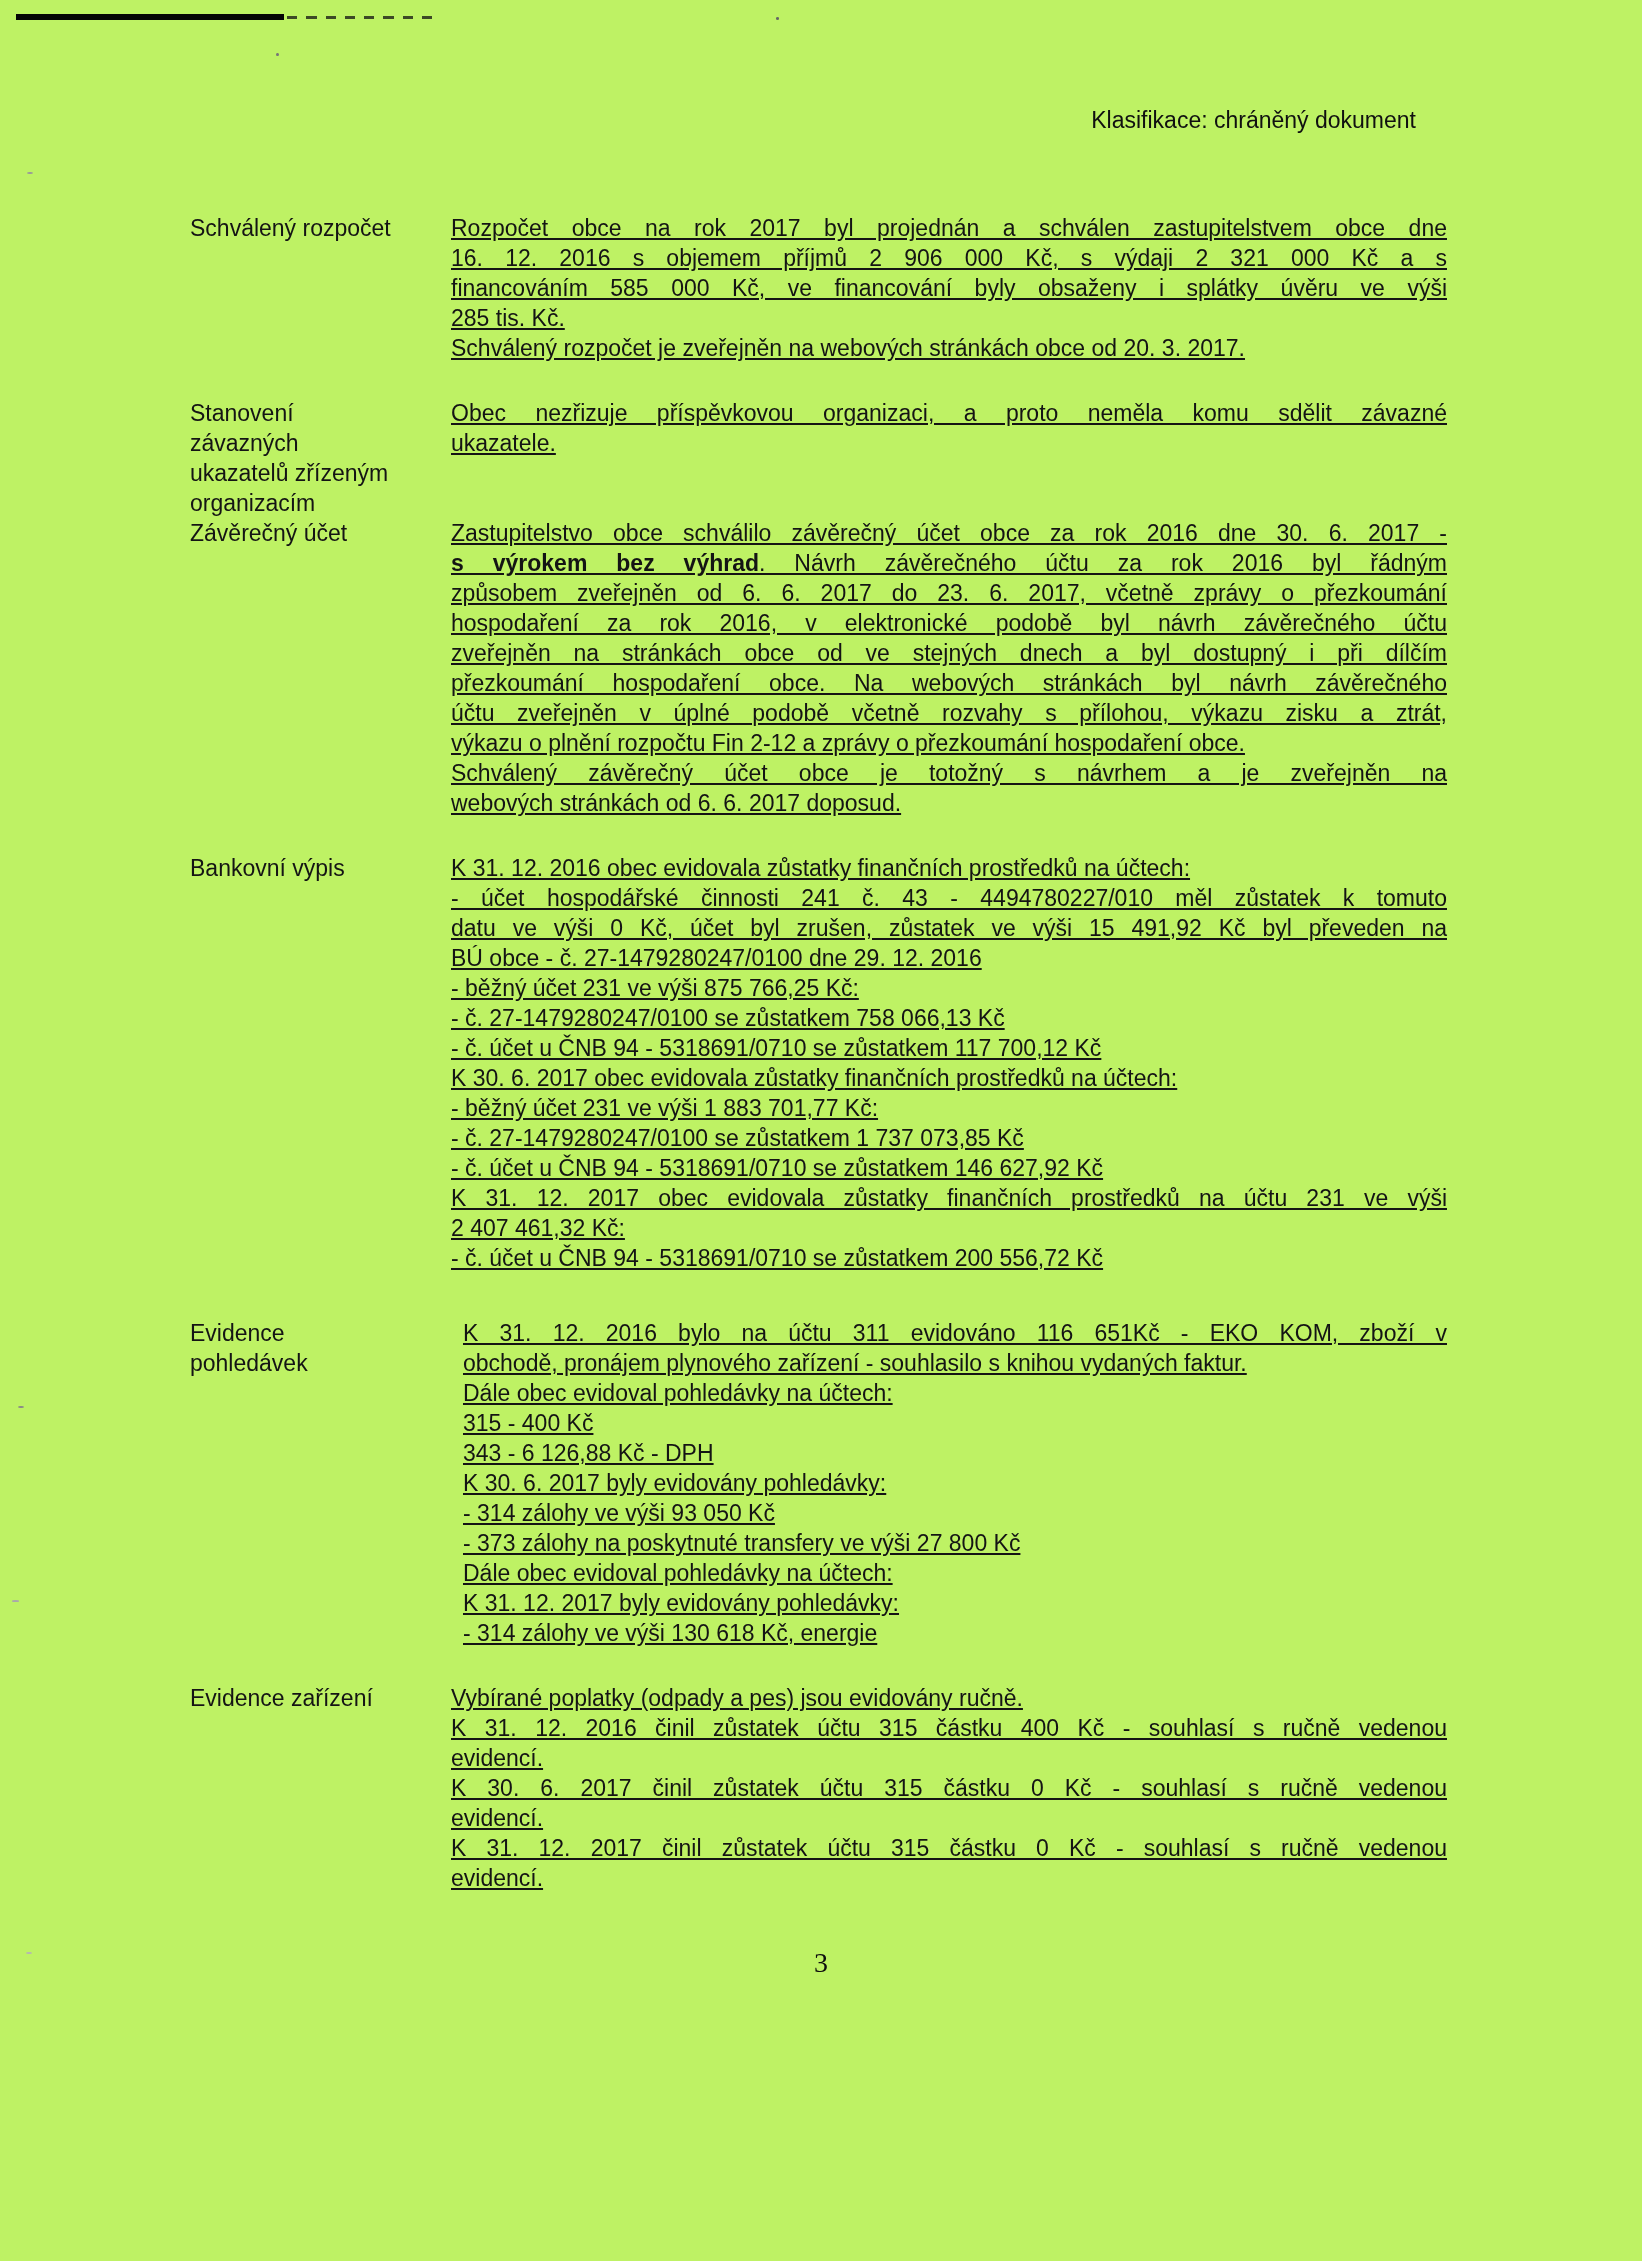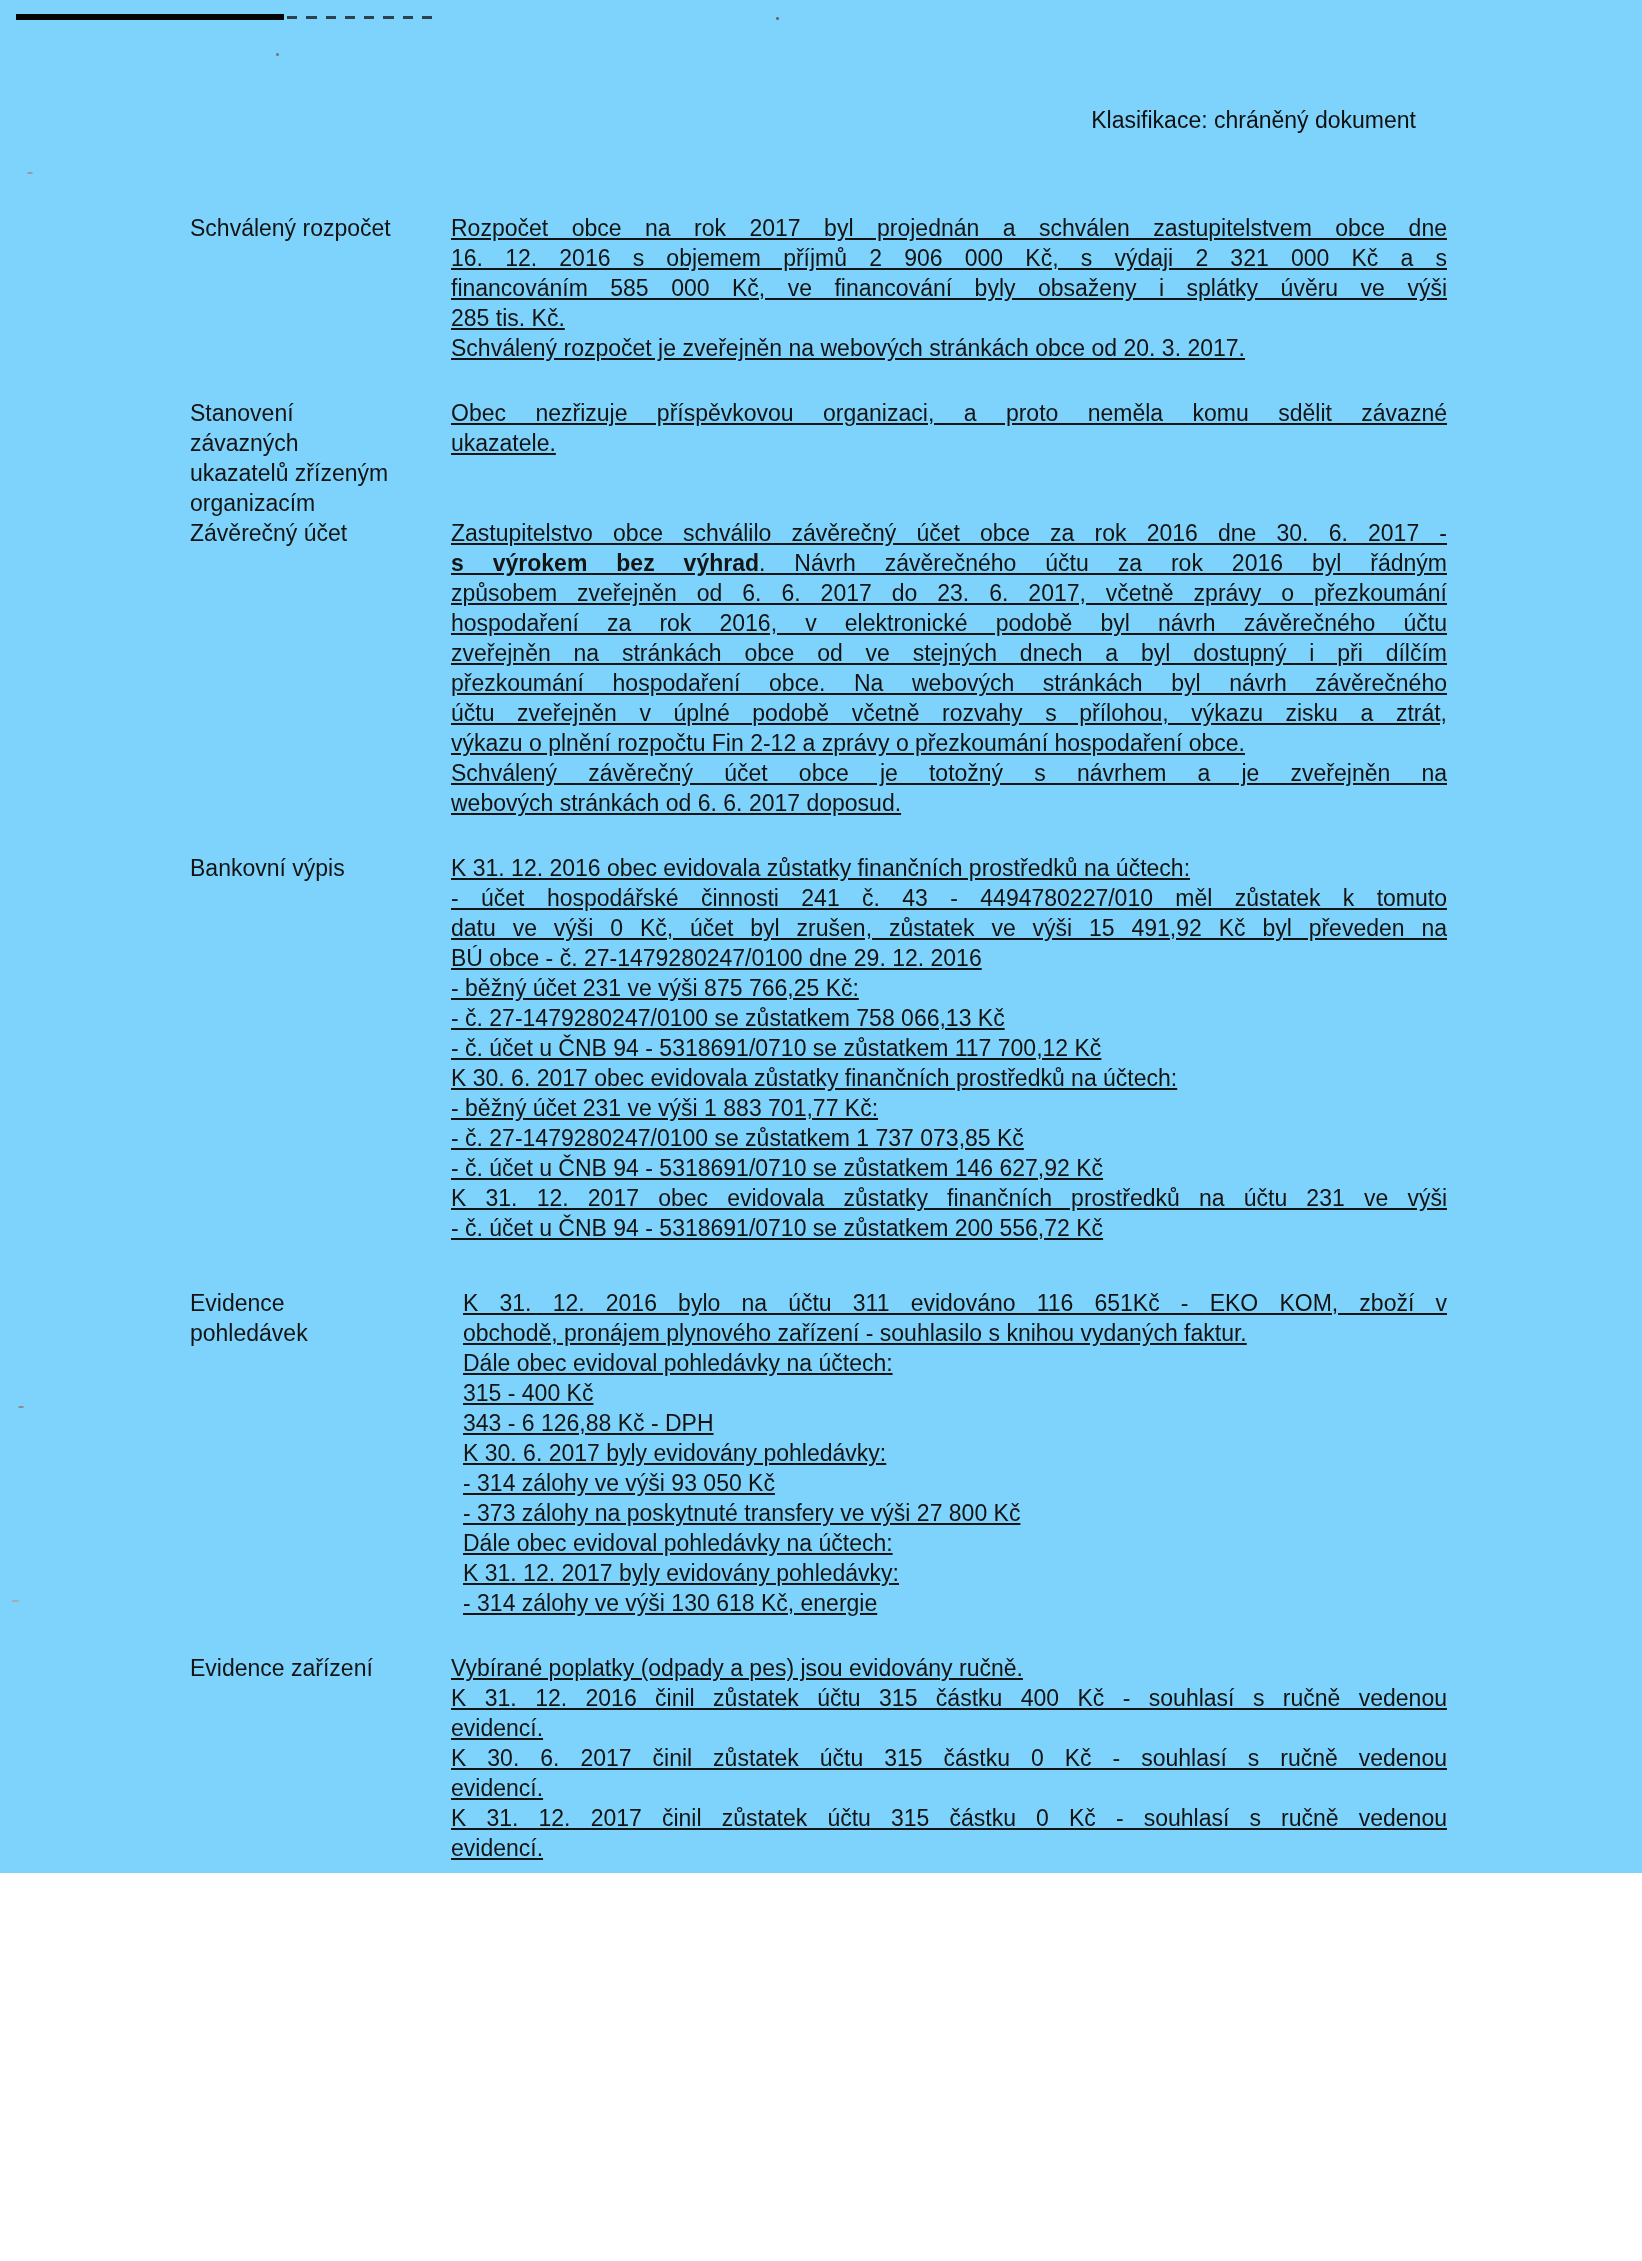--- a/index.html
+++ b/index.html
@@ -3,22 +3,22 @@
 <meta charset="utf-8">
 <style>
   html, body {
     margin: 0;
     padding: 0;
     background: #ffffff;
   }
   .page-root {
     position: relative;
     width: 1642px;
-    height: 1873px;
-    background: #7dd3fc;
+    height: 2261px;
+    background: #bef264;
     overflow: hidden;
     font-family: "Liberation Sans", "DejaVu Sans", sans-serif;
     color: #141414;
   }
   
   .artifact-bar {
     position: absolute;
     left: 16px;
     top: 14px;
     width: 268px;
@@ -168,20 +168,21 @@
             <div class="line">- běžný účet 231 ve výši 875 766,25 Kč:</div>
             <div class="line">- č. 27-1479280247/0100 se zůstatkem 758 066,13 Kč</div>
             <div class="line">- č. účet u ČNB 94 - 5318691/0710 se zůstatkem 117 700,12 Kč</div>
             <div class="line">K 30. 6. 2017 obec evidovala zůstatky finančních prostředků na účtech:</div>
             <div class="line">- běžný účet 231 ve výši 1 883 701,77 Kč:</div>
             <div class="line">- č. 27-1479280247/0100 se zůstatkem 1 737 073,85 Kč</div>
             <div class="line">- č. účet u ČNB 94 - 5318691/0710 se zůstatkem 146 627,92 Kč</div>
           </div>
           <div class="block">
             <div class="line stretch">K 31. 12. 2017 obec evidovala zůstatky finančních prostředků na účtu 231 ve výši</div>
+            <div class="line">2 407 461,32 Kč:</div>
           </div>
           <div class="block">
             <div class="line">- č. účet u ČNB 94 - 5318691/0710 se zůstatkem 200 556,72 Kč</div>
           </div>
         </div>
       </div>
       <div class="section">
         <div class="label-col">
           <div class="label-line">Evidence</div>
           <div class="label-line">pohledávek</div>

